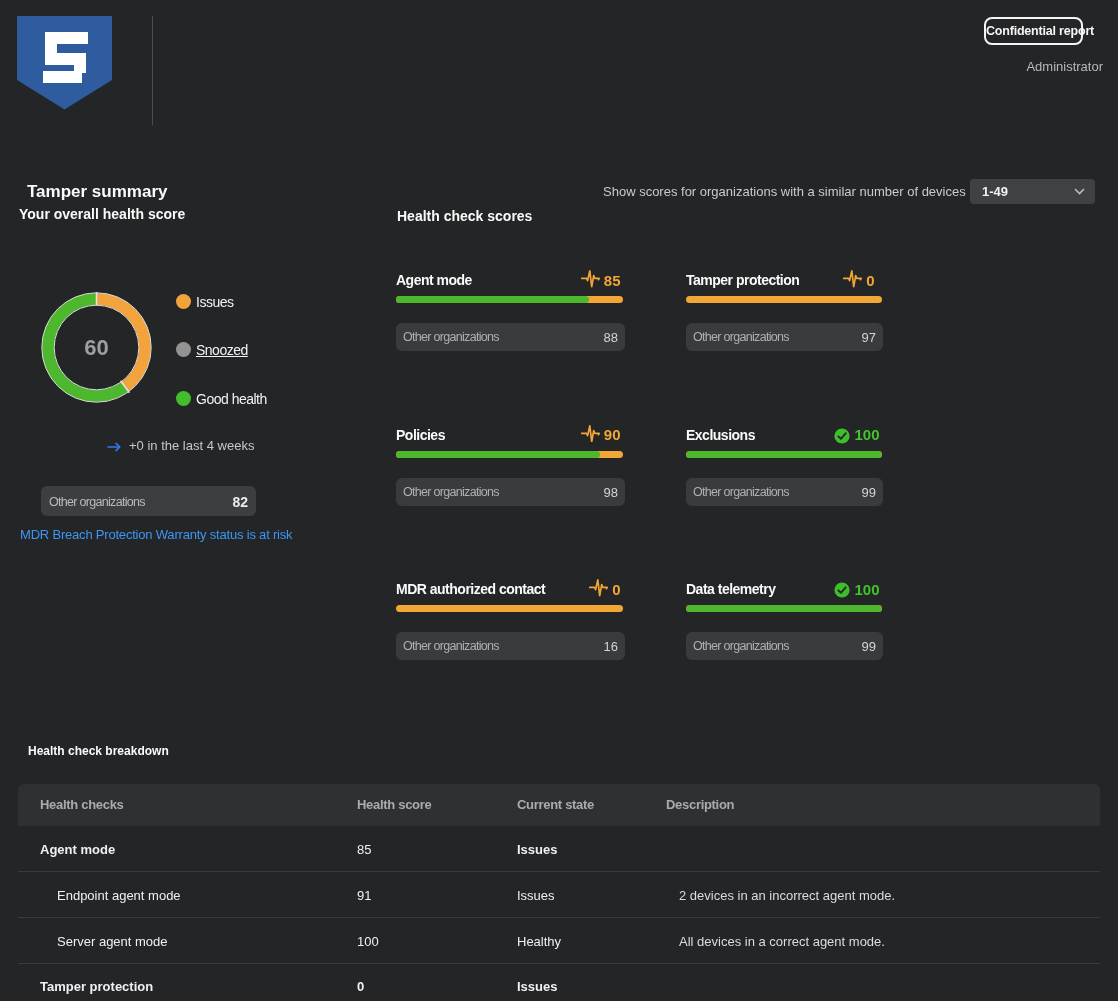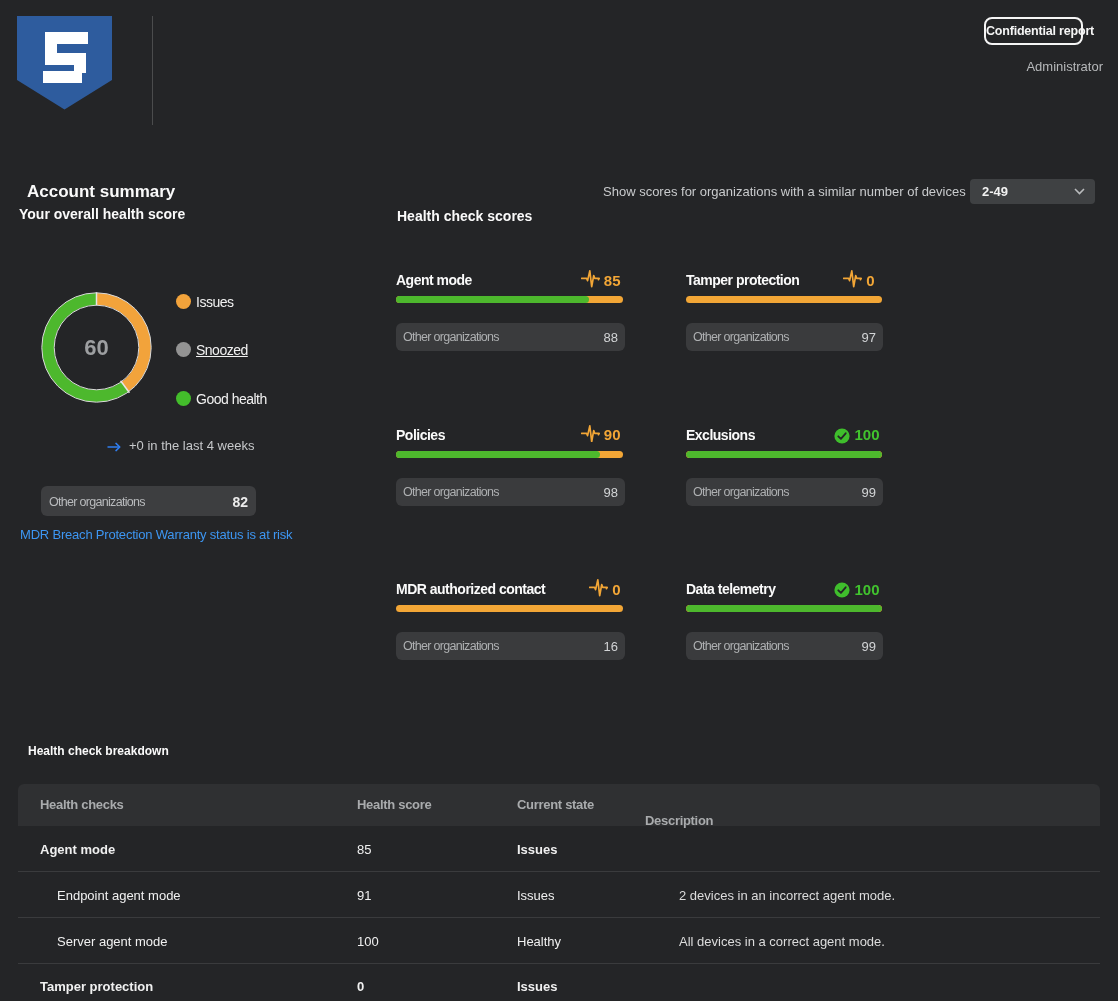--- a/index.html
+++ b/index.html
@@ -65,21 +65,21 @@
     <rect x="28" y="16" width="43" height="12" fill="#fff"></rect>
     <rect x="28" y="26" width="12" height="13" fill="#fff"></rect>
     <rect x="28" y="37" width="41" height="12" fill="#fff"></rect>
     <rect x="57" y="46" width="12" height="11" fill="#fff"></rect>
     <rect x="26" y="55" width="39" height="12" fill="#fff"></rect>
   </svg>
   <div class="abs" id="divider"></div>
   <div class="abs" id="confbtn">Confidential report</div>
   <div class="abs" id="admin">Administrator</div>
 
-  <div class="abs" id="hsum">Account summary</div>
+  <div class="abs" id="hsum">Tamper summary</div>
   <div class="abs" id="yohs">Your overall health score</div>
 
   <svg class="abs" style="left:41px; top:292px;" width="111" height="111" viewBox="0 0 111 111">
     <g transform="rotate(-90 55.5 55.5)">
       <circle cx="55.5" cy="55.5" r="48.5" fill="none" stroke="#f2a33b" stroke-width="12" stroke-dasharray="121.9 182.9"></circle>
       <circle cx="55.5" cy="55.5" r="48.5" fill="none" stroke="#4db82d" stroke-width="12" stroke-dasharray="0 121.9 182.9 0"></circle>
     </g>
     <circle cx="55.5" cy="55.5" r="54.7" fill="none" stroke="#d9d9d9" stroke-width="1"></circle>
     <circle cx="55.5" cy="55.5" r="42.3" fill="none" stroke="#d9d9d9" stroke-width="1"></circle>
     <line x1="55.5" y1="0.2" x2="55.5" y2="13.5" stroke="#e6e6e6" stroke-width="1.5"></line>
@@ -101,21 +101,21 @@
   <div class="abs" id="arrowtxt">+0 in the last 4 weeks</div>
 
   <div class="abs" id="orgbox-main">
     <span class="lbl">Other organizations</span>
     <span class="val">82</span>
   </div>
   <div class="abs" id="mdrlink">MDR Breach Protection Warranty status is at risk</div>
 
   <div class="abs" id="showtxt">Show scores for organizations with a similar number of devices</div>
   <div class="abs" id="select">
-    <span class="sval">2-49</span>
+    <span class="sval">1-49</span>
     <svg style="position:absolute; right:10px; top:9px;" width="11" height="7" viewBox="0 0 11 7">
       <path d="M1,1 L5.5,5.5 L10,1" fill="none" stroke="#b9bbbd" stroke-width="1.6"></path>
     </svg>
   </div>
   <div class="abs" id="hcs">Health check scores</div>
 
   <div id="cards">
       <div class="card" style="left:396px; top:272px; width:227px;">
     <div class="trow">
           <span class="tname">Agent mode</span>
@@ -226,21 +226,21 @@
           <span class="val">99</span>
         </div>
   </div>
     </div>
 
   <div class="abs" id="hcb">Health check breakdown</div>
   <div class="abs" id="thead">
     <span class="th" style="left:22px;">Health checks</span>
     <span class="th" style="left:339px;">Health score</span>
     <span class="th" style="left:499px;">Current state</span>
-    <span class="th" style="left:627px;margin-top:16px;">Description</span>
+    <span class="th" style="left:648px;">Description</span>
   </div>
   <div id="tbody">
       <div class="trow-line" style="top:871px;"></div>
   <span class="td b" style="left:40px; top:842px;">Agent mode</span>
   <span class="td" style="left:357px; top:842px;">85</span>
   <span class="td b" style="left:517px; top:842px;">Issues</span>
       <div class="trow-line" style="top:917px;"></div>
   <span class="td" style="left:57px; top:888px;">Endpoint agent mode</span>
   <span class="td" style="left:357px; top:888px;">91</span>
   <span class="td" style="left:517px; top:888px;">Issues</span>

